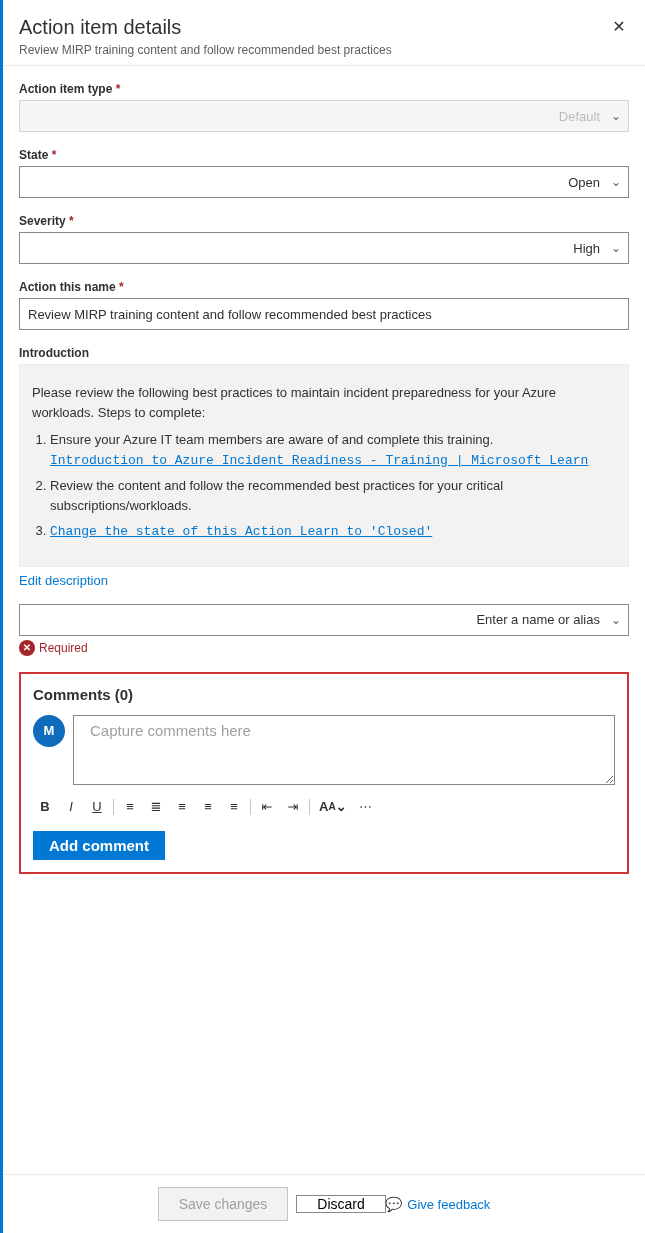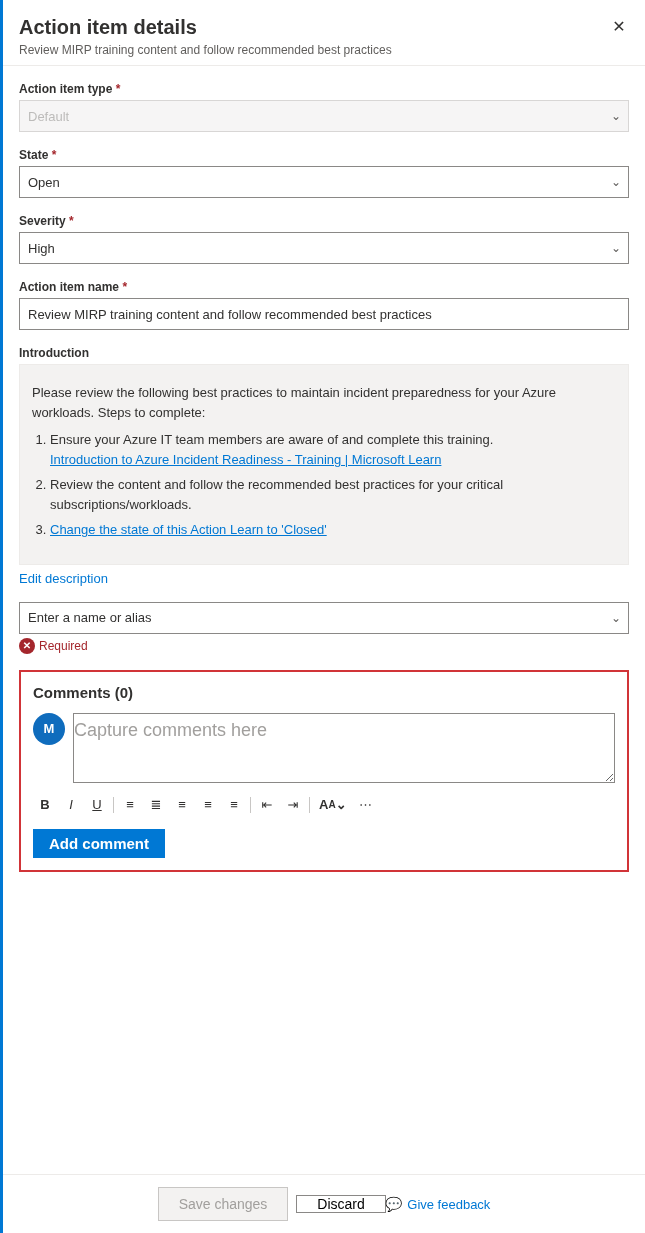--- a/index.html
+++ b/index.html
@@ -20,21 +20,21 @@
       border-left: 3px solid #0078d4;
       position: relative;
     }
     .panel-header {
       padding: 16px 16px 8px 16px;
       border-bottom: 1px solid #edebe9;
       position: relative;
     }
     .panel-title {
       font-size: 20px;
-      font-weight: 700;
+      font-weight: 400;
       color: #323130;
       margin-bottom: 4px;
     }
     .panel-subtitle {
       font-size: 12px;
       color: #605e5c;
     }
     .close-btn {
       position: absolute;
       right: 12px;
@@ -72,20 +72,21 @@
       width: 100%;
       height: 32px;
       border: 1px solid #8a8886;
       background: #fff;
       padding: 0 28px 0 8px;
       font-size: 13px;
       color: #323130;
       appearance: none;
       cursor: pointer;
       position: relative;
+      text-align: right;
     }
     .form-select:disabled {
       background: #f3f2f1;
       color: #a19f9d;
       border-color: #c8c6c4;
     }
     .select-wrapper {
       position: relative;
     }
     .select-wrapper .chevron {
@@ -120,20 +121,21 @@
     .description-box ol {
       padding-left: 18px;
       margin: 0;
     }
     .description-box ol li {
       margin-bottom: 6px;
     }
     .description-box a {
       color: #0078d4;
       text-decoration: underline;
+      font-family: Liberation Mono, monospace;
     }
     .edit-description-link {
       color: #0078d4;
       font-size: 13px;
       cursor: pointer;
       text-decoration: none;
       display: inline-block;
       margin-top: 6px;
     }
     .required-error {
@@ -183,22 +185,22 @@
       align-items: center;
       justify-content: center;
       font-size: 13px;
       font-weight: 600;
       flex-shrink: 0;
     }
     .comment-textarea {
       flex: 1;
       height: 70px;
       border: 1px solid #8a8886;
-      padding: 6px 0;
-      font-size: 18px;
+      padding: 6px 16px;
+      font-size: 15px;
       color: #323130;
       resize: vertical;
       font-family: inherit;
       outline: none;
     }
     .comment-textarea::placeholder {
       color: #a19f9d;
     }
     .comment-toolbar {
       display: flex;
@@ -330,21 +332,21 @@
           <option>High</option>
           <option>Medium</option>
           <option>Low</option>
         </select>
         <span class="chevron">⌄</span>
       </div>
     </div>
 
     <div class="form-group">
       <label class="form-label">
-        <span>Action item name</span>
+        <span>Action this name</span>
         <span class="required-star"> *</span>
       </label>
       <input type="text" class="form-input" value="Review MIRP training content and follow recommended best practices" style="">
     </div>
 
     <div class="form-group">
       <label class="form-label">Introduction</label>
       <div class="description-box">
         <p>Please review the following best practices to maintain incident preparedness for your Azure workloads. Steps to complete:</p>
         <ol>

